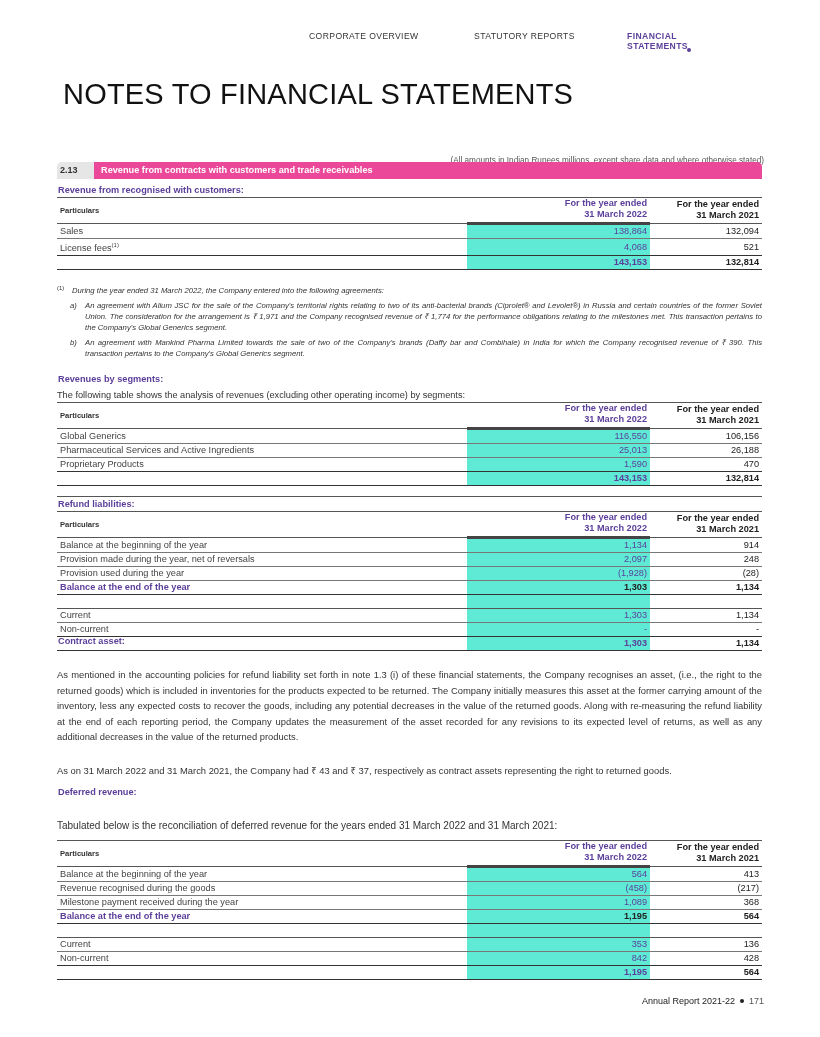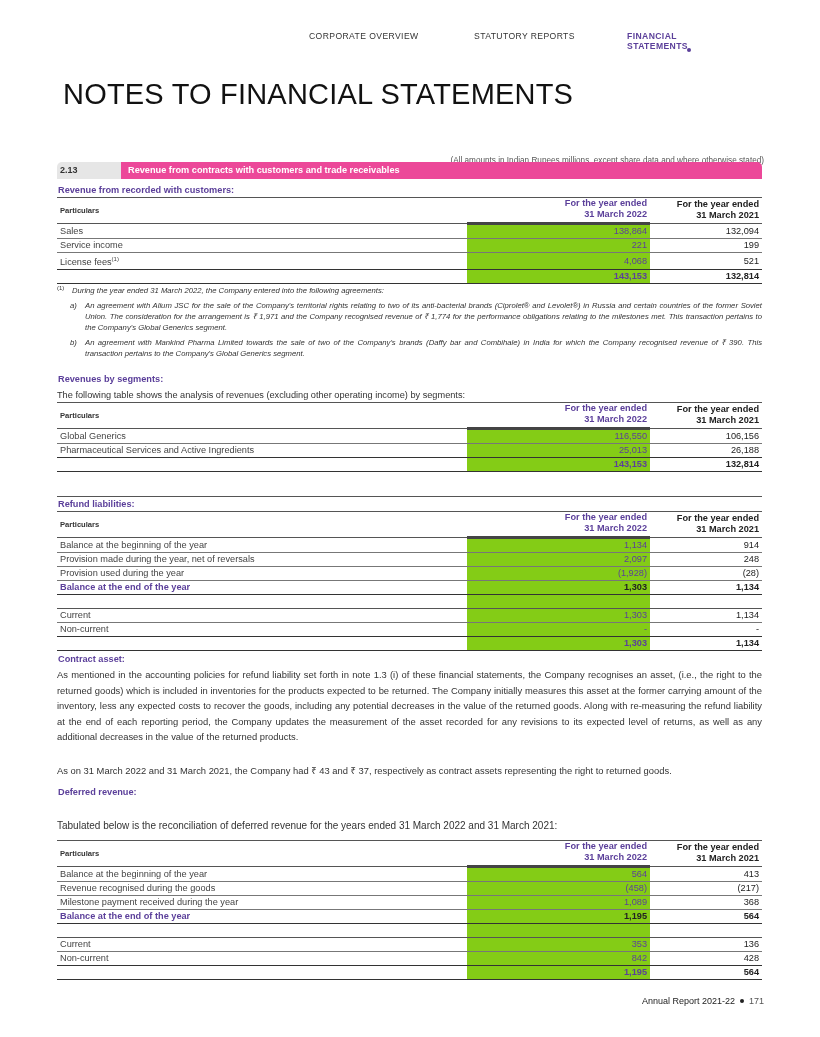--- a/index.html
+++ b/index.html
@@ -9,33 +9,33 @@
   .topnav { position: absolute; top: 31px; left: 0; width: 700px; height: 20px; font-size: 8.6px; letter-spacing: 0.4px; }
   .topnav .nav-item { position: absolute; top: 0; color: #333; }
   .topnav .nav-item.active { color: #5b3f9a; font-weight: bold; }
   .topnav .dot { position: absolute; top: 17px; width: 4px; height: 4px; border-radius: 50%; background: #5b3f9a; }
 
   .page-title { position: absolute; top: 78px; left: 63px; font-size: 29px; letter-spacing: 0.2px; color: #111; font-weight: normal; }
 
   .amounts-note { position: absolute; top: 145px; right: 56px; font-size: 8.2px; color: #555; margin-top: 11px; }
 
   .section-bar { position: absolute; top: 162px; left: 57px; width: 705px; height: 17px; display: flex; }
-  .section-bar .num { width: 64px; background: #e6e6e6; font-size: 9px; font-weight: bold; padding: 3px 0 0 3px; color: #333; border-radius: 5px 0 0 0; }
+  .section-bar .num { width: 37px; background: #e6e6e6; font-size: 9px; font-weight: bold; padding: 3px 0 0 3px; color: #333; border-radius: 5px 0 0 0; }
   .section-bar .title { flex: 1; background: #ec4899; color: #fff; font-size: 9.2px; font-weight: bold; padding: 3px 0 0 7px; border-radius: 0 5px 0 0; }
 
   .sub-heading { font-size: 9.2px; font-weight: bold; color: #5b3f9a; }
   .abs { position: absolute; }
 
   table.fin { position: absolute; left: 57px; width: 705px; border-collapse: collapse; font-size: 9.2px; }
   table.fin td, table.fin th { padding: 0 3px; height: 13px; line-height: 13px; }
   table.fin th { font-weight: normal; vertical-align: bottom; }
   table.fin .c1 { width: 410px; }
   table.fin .c2 { width: 183px; text-align: right; }
   table.fin .c3 { width: 112px; text-align: right; }
-  table.fin .sh { background: #84cc16; color: #5b3f9a; }
+  table.fin .sh { background: #5eead4; color: #5b3f9a; }
   table.fin thead tr th { border-top: 1.5px solid #555; }
   table.fin thead th.c1 { font-size: 7.6px; font-weight: bold; color: #333; text-align: left; vertical-align: middle; }
   table.fin thead th.c2 { color: #5b3f9a; font-weight: bold; line-height: 11px; padding-bottom: 2px; border-bottom: 3px solid #444; background: #fff; }
   table.fin thead th.c3 { color: #222; font-weight: bold; line-height: 11px; padding-bottom: 2px; }
   table.fin tbody td { border-top: 1px solid #777; color: #444; }
   table.fin tbody tr.first td { border-top: 1.5px solid #555; }
   table.fin tbody tr.total td { border-top: 1.5px solid #333; border-bottom: 1.5px solid #333; font-weight: bold; }
   table.fin tbody tr.total td.c3 { color: #222; }
   table.fin tbody tr.bal td { font-weight: bold; border-bottom: 1.5px solid #333; }
   table.fin tbody tr.bal td.c1 { color: #5b3f9a; }
@@ -70,39 +70,34 @@
 
 <h1 class="page-title">NOTES TO FINANCIAL STATEMENTS</h1>
 
 <div class="amounts-note">(All amounts in Indian Rupees millions, except share data and where otherwise stated)</div>
 
 <div class="section-bar">
   <div class="num">2.13</div>
   <div class="title">Revenue from contracts with customers and trade receivables</div>
 </div>
 
-<div class="sub-heading abs" style="top:185px;left:58px">Revenue from recorded with customers:</div>
+<div class="sub-heading abs" style="top:185px;left:58px">Revenue from recognised with customers:</div>
 <table class="fin" style="top:197px">
   <thead>
     <tr>
       <th class="c1">Particulars</th>
       <th class="c2"><span>For the year ended</span><br><span>31 March 2022</span></th>
       <th class="c3"><span>For the year ended</span><br><span>31 March 2021</span></th>
     </tr>
   </thead>
   <tbody>
     <tr class="first">
       <td class="c1">Sales</td>
       <td class="c2 sh">138,864</td>
       <td class="c3">132,094</td>
-    </tr>
-    <tr>
-      <td class="c1">Service income</td>
-      <td class="c2 sh">221</td>
-      <td class="c3">199</td>
     </tr>
     <tr>
       <td class="c1"><span>License fees</span><sup style="font-size:6px">(1)</sup></td>
       <td class="c2 sh">4,068</td>
       <td class="c3">521</td>
     </tr>
     <tr class="total">
       <td class="c1"></td>
       <td class="c2 sh">143,153</td>
       <td class="c3">132,814</td>
@@ -137,20 +132,25 @@
     <tr class="first">
       <td class="c1">Global Generics</td>
       <td class="c2 sh">116,550</td>
       <td class="c3">106,156</td>
     </tr>
     <tr>
       <td class="c1">Pharmaceutical Services and Active Ingredients</td>
       <td class="c2 sh">25,013</td>
       <td class="c3">26,188</td>
     </tr>
+    <tr>
+      <td class="c1">Proprietary Products</td>
+      <td class="c2 sh">1,590</td>
+      <td class="c3">470</td>
+    </tr>
     <tr class="total">
       <td class="c1"></td>
       <td class="c2 sh">143,153</td>
       <td class="c3">132,814</td>
     </tr>
   </tbody>
 </table>
 
 <div class="abs" style="top:496px;left:57px;width:705px;border-top:1.5px solid #555"></div>
 <div class="sub-heading abs" style="top:499px;left:58px">Refund liabilities:</div>
@@ -199,21 +199,21 @@
       <td class="c3">-</td>
     </tr>
     <tr class="total">
       <td class="c1"></td>
       <td class="c2 sh">1,303</td>
       <td class="c3">1,134</td>
     </tr>
   </tbody>
 </table>
 
-<div class="sub-heading abs" style="top:654px;left:58px">Contract asset:</div>
+<div class="sub-heading abs" style="top:636px;left:58px">Contract asset:</div>
 <p class="para" style="top:667px">As mentioned in the accounting policies for refund liability set forth in note 1.3 (i) of these financial statements, the Company recognises an asset, (i.e., the right to the returned goods) which is included in inventories for the products expected to be returned. The Company initially measures this asset at the former carrying amount of the inventory, less any expected costs to recover the goods, including any potential decreases in the value of the returned goods. Along with re-measuring the refund liability at the end of each reporting period, the Company updates the measurement of the asset recorded for any revisions to its expected level of returns, as well as any additional decreases in the value of the returned products.</p>
 <p class="para" style="top:763px">As on 31 March 2022 and 31 March 2021, the Company had ₹ 43 and ₹ 37, respectively as contract assets representing the right to returned goods.</p>
 
 <div class="sub-heading abs" style="top:787px;left:58px">Deferred revenue:</div>
 <div class="intro" style="top:820px;font-size:10px">Tabulated below is the reconciliation of deferred revenue for the years ended 31 March 2022 and 31 March 2021:</div>
 <table class="fin" style="top:840px">
   <thead>
     <tr>
       <th class="c1">Particulars</th>
       <th class="c2"><span>For the year ended</span><br><span>31 March 2022</span></th>

